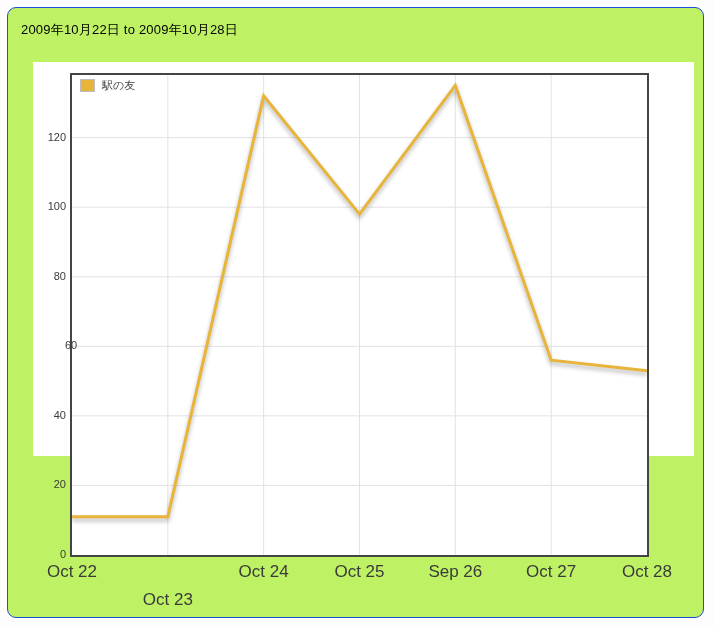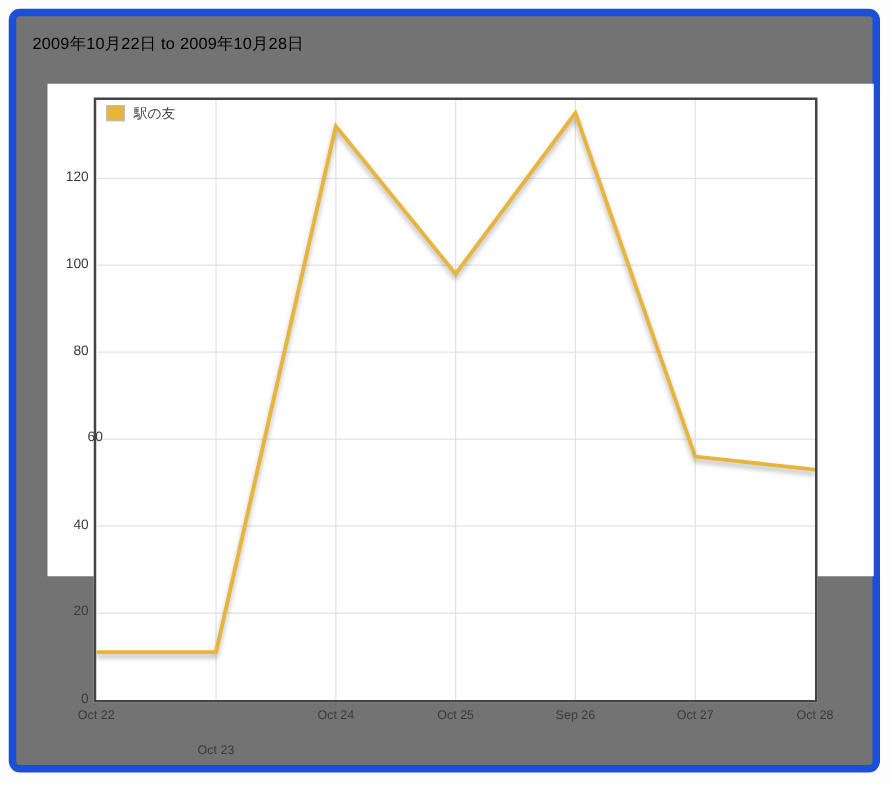--- a/index.html
+++ b/index.html
@@ -1,19 +1,19 @@
 <!DOCTYPE html>
 <html><head>
 <meta charset="utf-8">
 <style>
   * { margin: 0; padding: 0; box-sizing: border-box; }
   html, body { width: 714px; height: 628px; background: #fdfdfd; font-family: "Liberation Sans", "DejaVu Sans", sans-serif; }
   .panel {
     position: absolute; left: 7px; top: 7px; width: 697px; height: 611px;
-    background: #737373; border: 6px solid #1d4ed8; border-radius: 9px;
+    background: #bef264; border: 1px solid #1d4ed8; border-radius: 9px;
   }
   .header {
     display: flex; justify-content: space-between; align-items: baseline;
     padding: 13px 15px 0 13px; font-size: 13px; color: #000;
   }
   .header .date-range { letter-spacing: 0.2px; }
   .header .stats span { margin-left: 10px; }
   .chart-box {
     position: absolute; left: 25px; top: 54px; width: 661px; height: 394px;
     background: #ffffff;
@@ -28,21 +28,21 @@
     position: absolute; left: 47px; top: 16px; display: flex; align-items: center;
     gap: 7px; font-size: 11px; color: #444; z-index: 3;
   }
   .legend-swatch { width: 15px; height: 13px; border: 1px solid #bdbdbd; }
   .ytick {
     position: absolute; left: 0; width: 33px; text-align: right;
     font-size: 11px; color: #3a3a3a;
   }
   .xtick {
     position: absolute; width: 80px; text-align: center;
-    font-size: 10px; color: #3a3a3a; top: 500px;
+    font-size: 17px; color: #3a3a3a; top: 500px;
   }
 </style>
 </head>
 <body>
 
 <div class="panel">
   <div class="header">
     <span class="date-range">2009年10月22日 to 2009年10月28日</span>
   </div>
 

